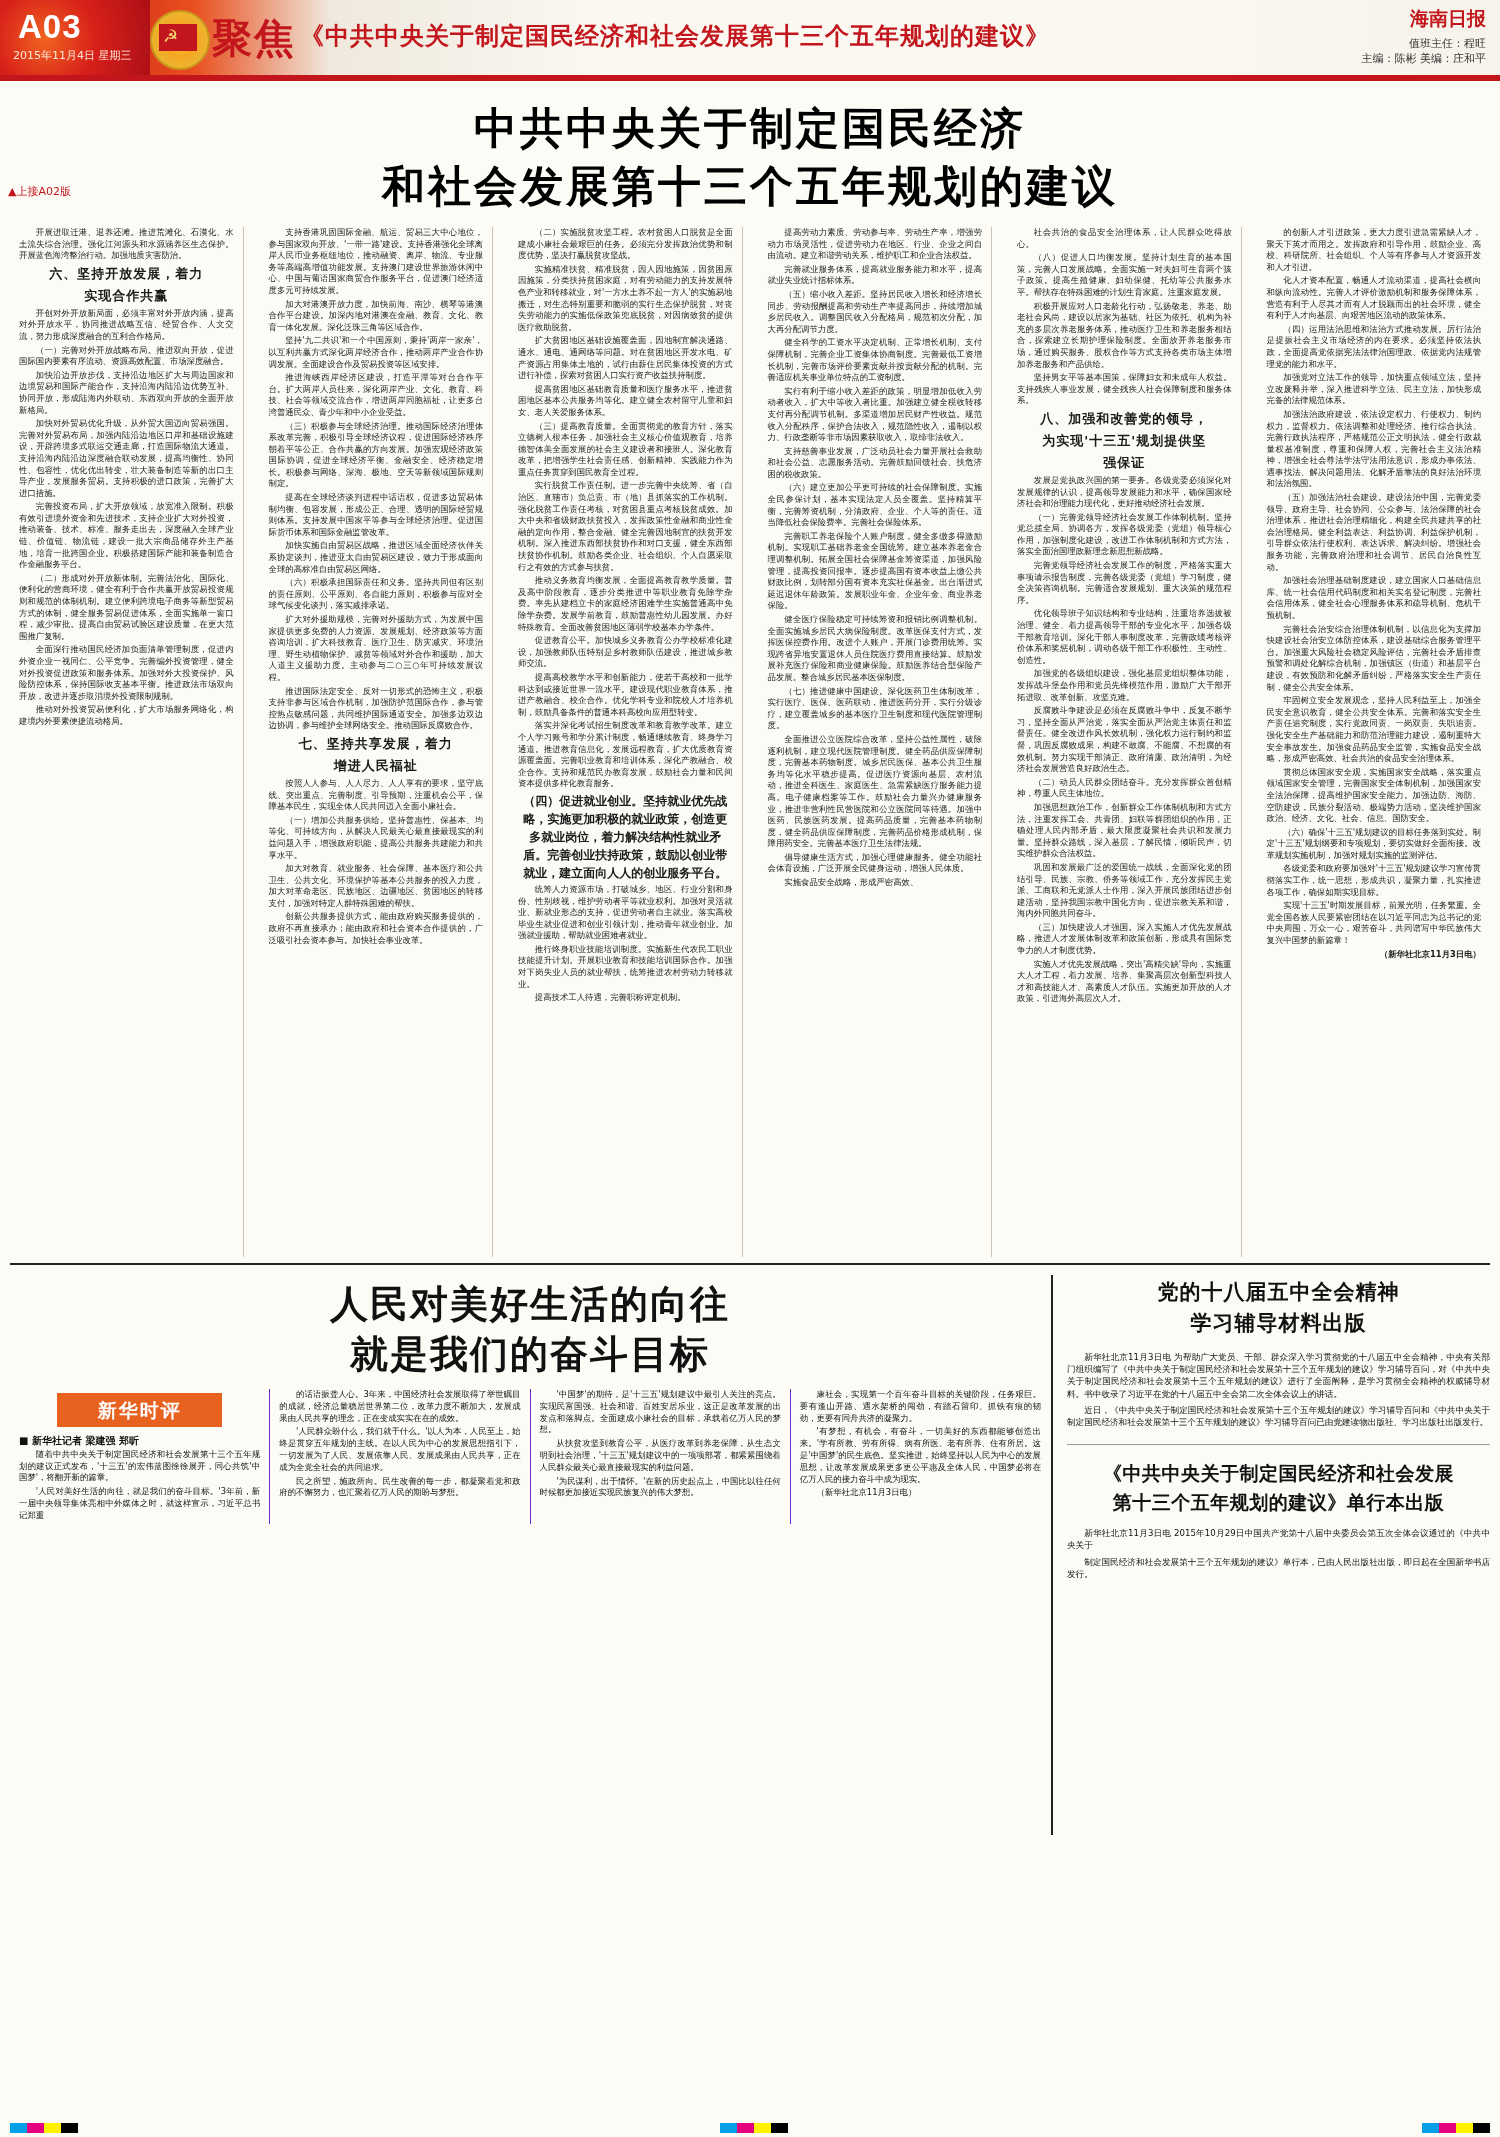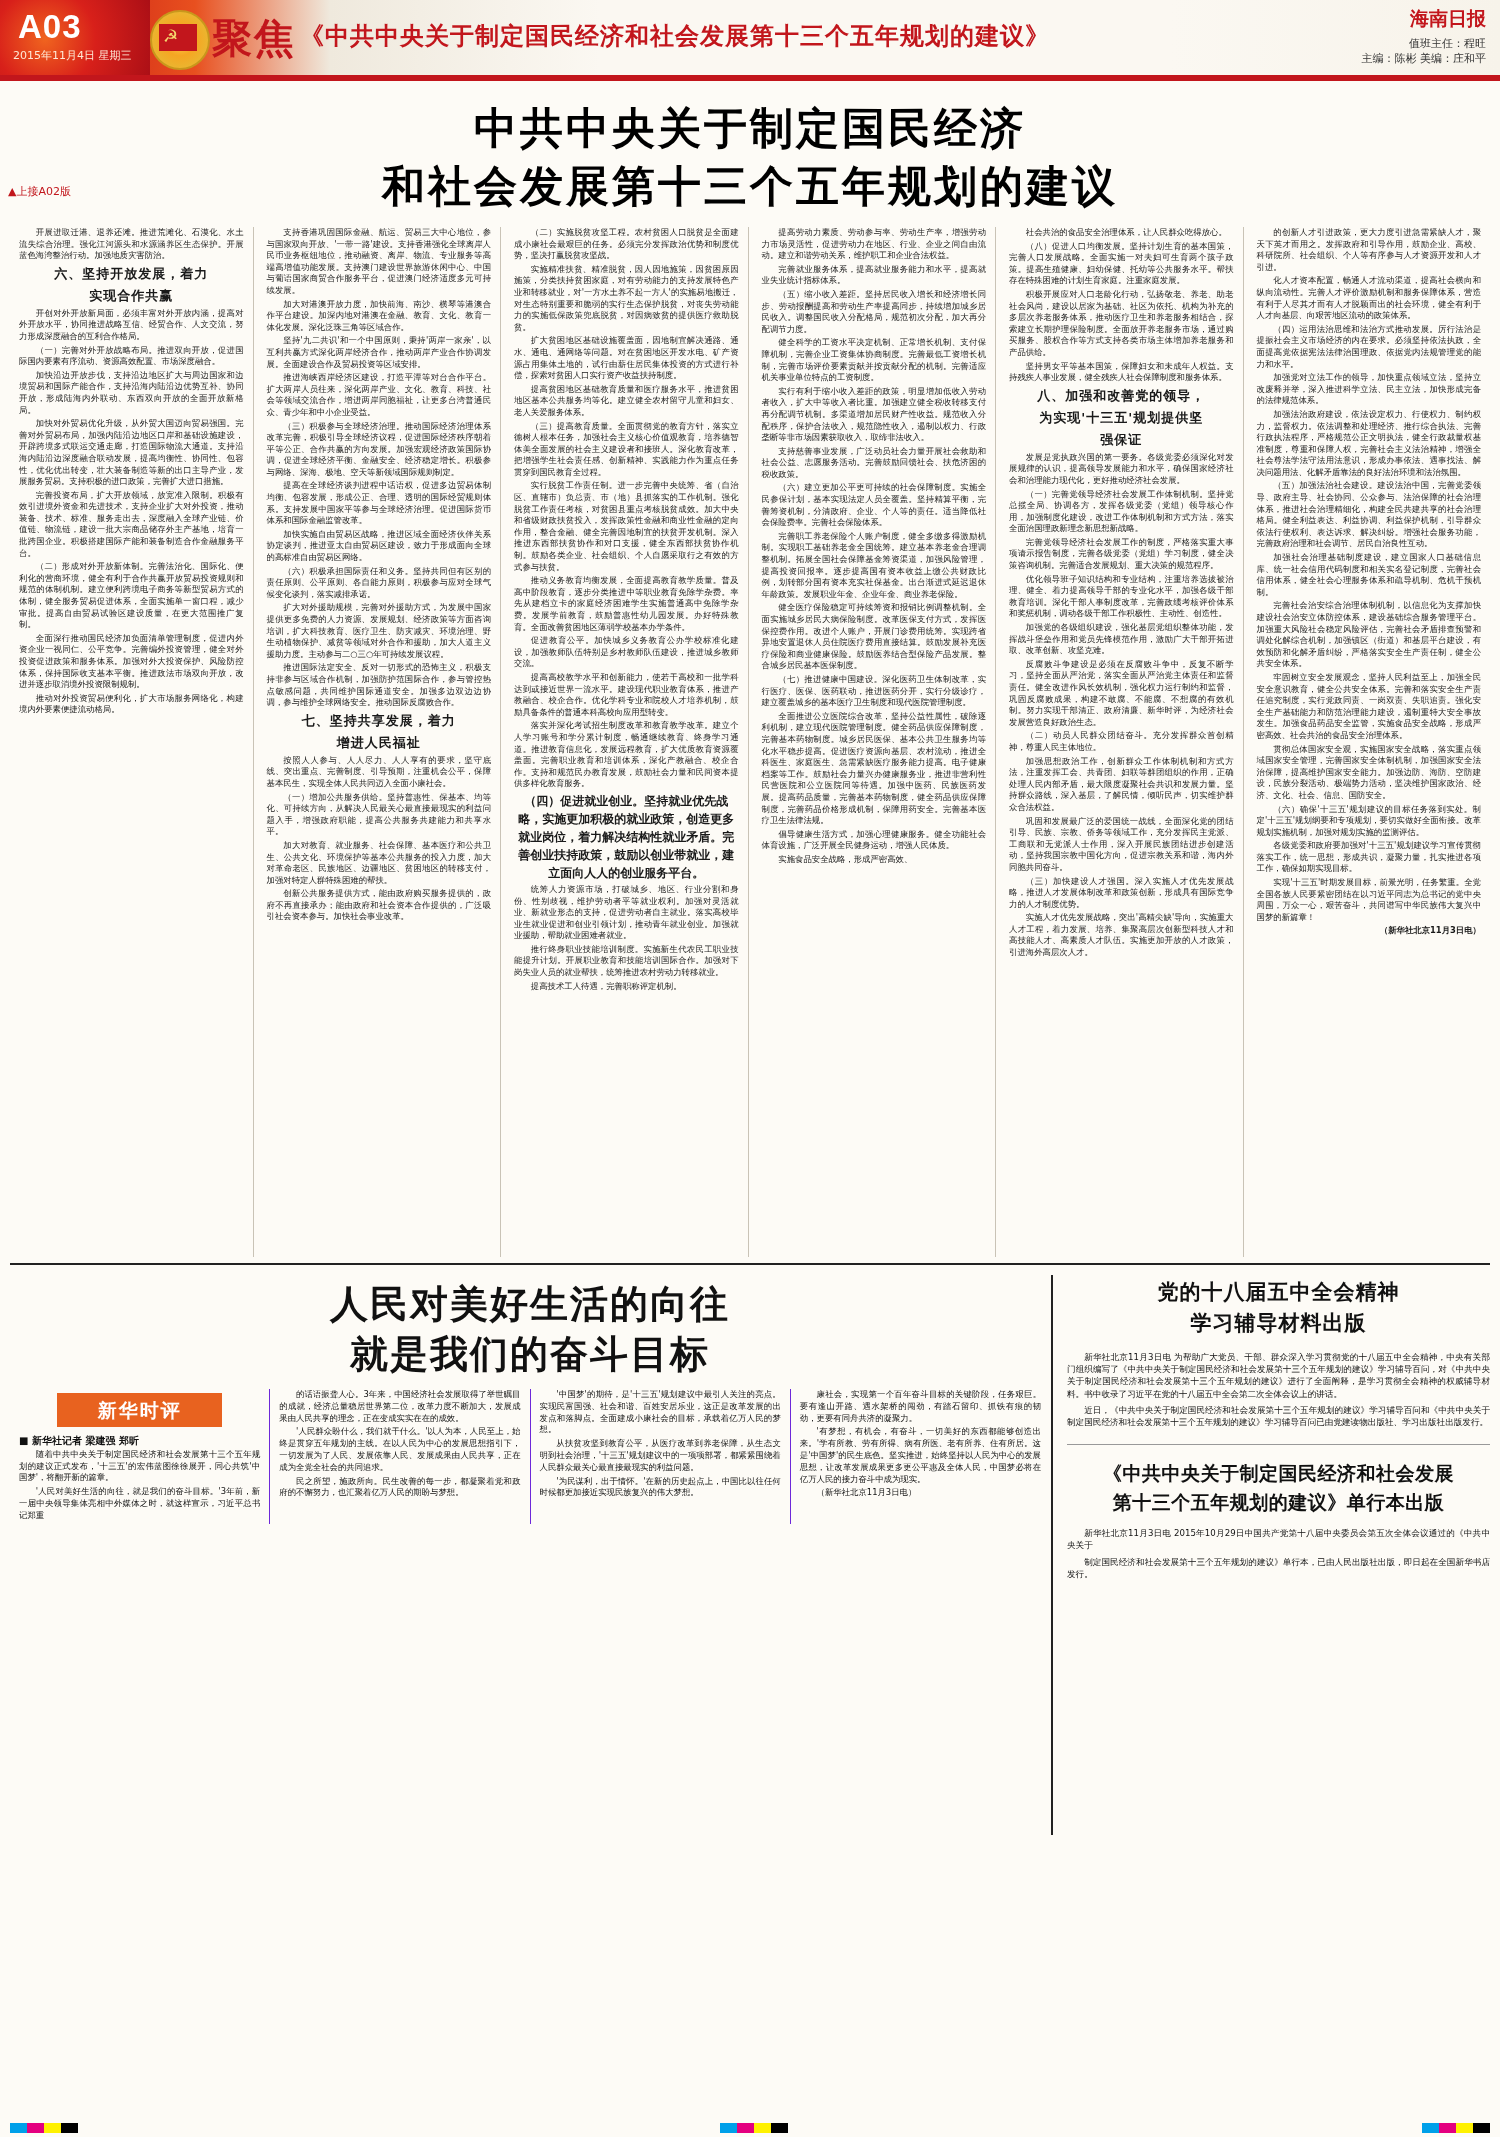--- a/index.html
+++ b/index.html
@@ -73,21 +73,21 @@
     font-size:43px;font-weight:bold;letter-spacing:3px;line-height:58px;
     font-family:"DejaVu Sans",sans-serif;color:#000;
   }
 
   
   .body-wrap{
     position:relative;
     margin:6px 10px 0 10px;
     height:1030px;
     display:flex;
-    gap:4px;
+    gap:16px;
   }
   .col{
     flex:1 1 0;
     padding:0 9px;
     border-right:1px solid #c9c3b6;
     font-size:8.4px;
     line-height:11.6px;
     text-align:justify;
     color:#1a1a1a;
     overflow:hidden;
@@ -255,21 +255,21 @@
       <p>积极开展应对人口老龄化行动，弘扬敬老、养老、助老社会风尚，建设以居家为基础、社区为依托、机构为补充的多层次养老服务体系，推动医疗卫生和养老服务相结合，探索建立长期护理保险制度。全面放开养老服务市场，通过购买服务、股权合作等方式支持各类市场主体增加养老服务和产品供给。</p>
       <p>坚持男女平等基本国策，保障妇女和未成年人权益。支持残疾人事业发展，健全残疾人社会保障制度和服务体系。</p>
       <p class="sec-h">八、加强和改善党的领导，</p>
       <p class="sec-h">为实现'十三五'规划提供坚</p>
       <p class="sec-h">强保证</p>
       <p>发展是党执政兴国的第一要务。各级党委必须深化对发展规律的认识，提高领导发展能力和水平，确保国家经济社会和治理能力现代化，更好推动经济社会发展。</p>
       <p>（一）完善党领导经济社会发展工作体制机制。坚持党总揽全局、协调各方，发挥各级党委（党组）领导核心作用，加强制度化建设，改进工作体制机制和方式方法，落实全面治国理政新理念新思想新战略。</p>
       <p>完善党领导经济社会发展工作的制度，严格落实重大事项请示报告制度，完善各级党委（党组）学习制度，健全决策咨询机制。完善适合发展规划、重大决策的规范程序。</p>
       <p>优化领导班子知识结构和专业结构，注重培养选拔被治理、健全、着力提高领导干部的专业化水平，加强各级干部教育培训。深化干部人事制度改革，完善政绩考核评价体系和奖惩机制，调动各级干部工作积极性、主动性、创造性。</p>
       <p>加强党的各级组织建设，强化基层党组织整体功能，发挥战斗堡垒作用和党员先锋模范作用，激励广大干部开拓进取、改革创新、攻坚克难。</p>
-      <p>反腐败斗争建设是必须在反腐败斗争中，反复不断学习，坚持全面从严治党，落实全面从严治党主体责任和监督责任。健全改进作风长效机制，强化权力运行制约和监督，巩固反腐败成果，构建不敢腐、不能腐、不想腐的有效机制。努力实现干部清正、政府清廉、新华时评，为经济社会发展营造良好政治生态。</p>
+      <p>反腐败斗争建设是必须在反腐败斗争中，反复不断学习，坚持全面从严治党，落实全面从严治党主体责任和监督责任。健全改进作风长效机制，强化权力运行制约和监督，巩固反腐败成果，构建不敢腐、不能腐、不想腐的有效机制。努力实现干部清正、政府清廉、政治清明，为经济社会发展营造良好政治生态。</p>
       <p>（二）动员人民群众团结奋斗。充分发挥群众首创精神，尊重人民主体地位。</p>
       <p>加强思想政治工作，创新群众工作体制机制和方式方法，注重发挥工会、共青团、妇联等群团组织的作用，正确处理人民内部矛盾，最大限度凝聚社会共识和发展力量。坚持群众路线，深入基层，了解民情，倾听民声，切实维护群众合法权益。</p>
       <p>巩固和发展最广泛的爱国统一战线，全面深化党的团结引导、民族、宗教、侨务等领域工作，充分发挥民主党派、工商联和无党派人士作用，深入开展民族团结进步创建活动，坚持我国宗教中国化方向，促进宗教关系和谐，海内外同胞共同奋斗。</p>
       <p>（三）加快建设人才强国。深入实施人才优先发展战略，推进人才发展体制改革和政策创新，形成具有国际竞争力的人才制度优势。</p>
       <p>实施人才优先发展战略，突出'高精尖缺'导向，实施重大人才工程，着力发展、培养、集聚高层次创新型科技人才和高技能人才、高素质人才队伍。实施更加开放的人才政策，引进海外高层次人才。</p>
     </div>
     <div class="col">
       <p>的创新人才引进政策，更大力度引进急需紧缺人才，聚天下英才而用之。发挥政府和引导作用，鼓励企业、高校、科研院所、社会组织、个人等有序参与人才资源开发和人才引进。</p>
       <p>化人才资本配置，畅通人才流动渠道，提高社会横向和纵向流动性。完善人才评价激励机制和服务保障体系，营造有利于人尽其才而有人才脱颖而出的社会环境，健全有利于人才向基层、向艰苦地区流动的政策体系。</p>
       <p>（四）运用法治思维和法治方式推动发展。厉行法治是提振社会主义市场经济的内在要求。必须坚持依法执政，全面提高党依据宪法法律治国理政、依据党内法规管理党的能力和水平。</p>

